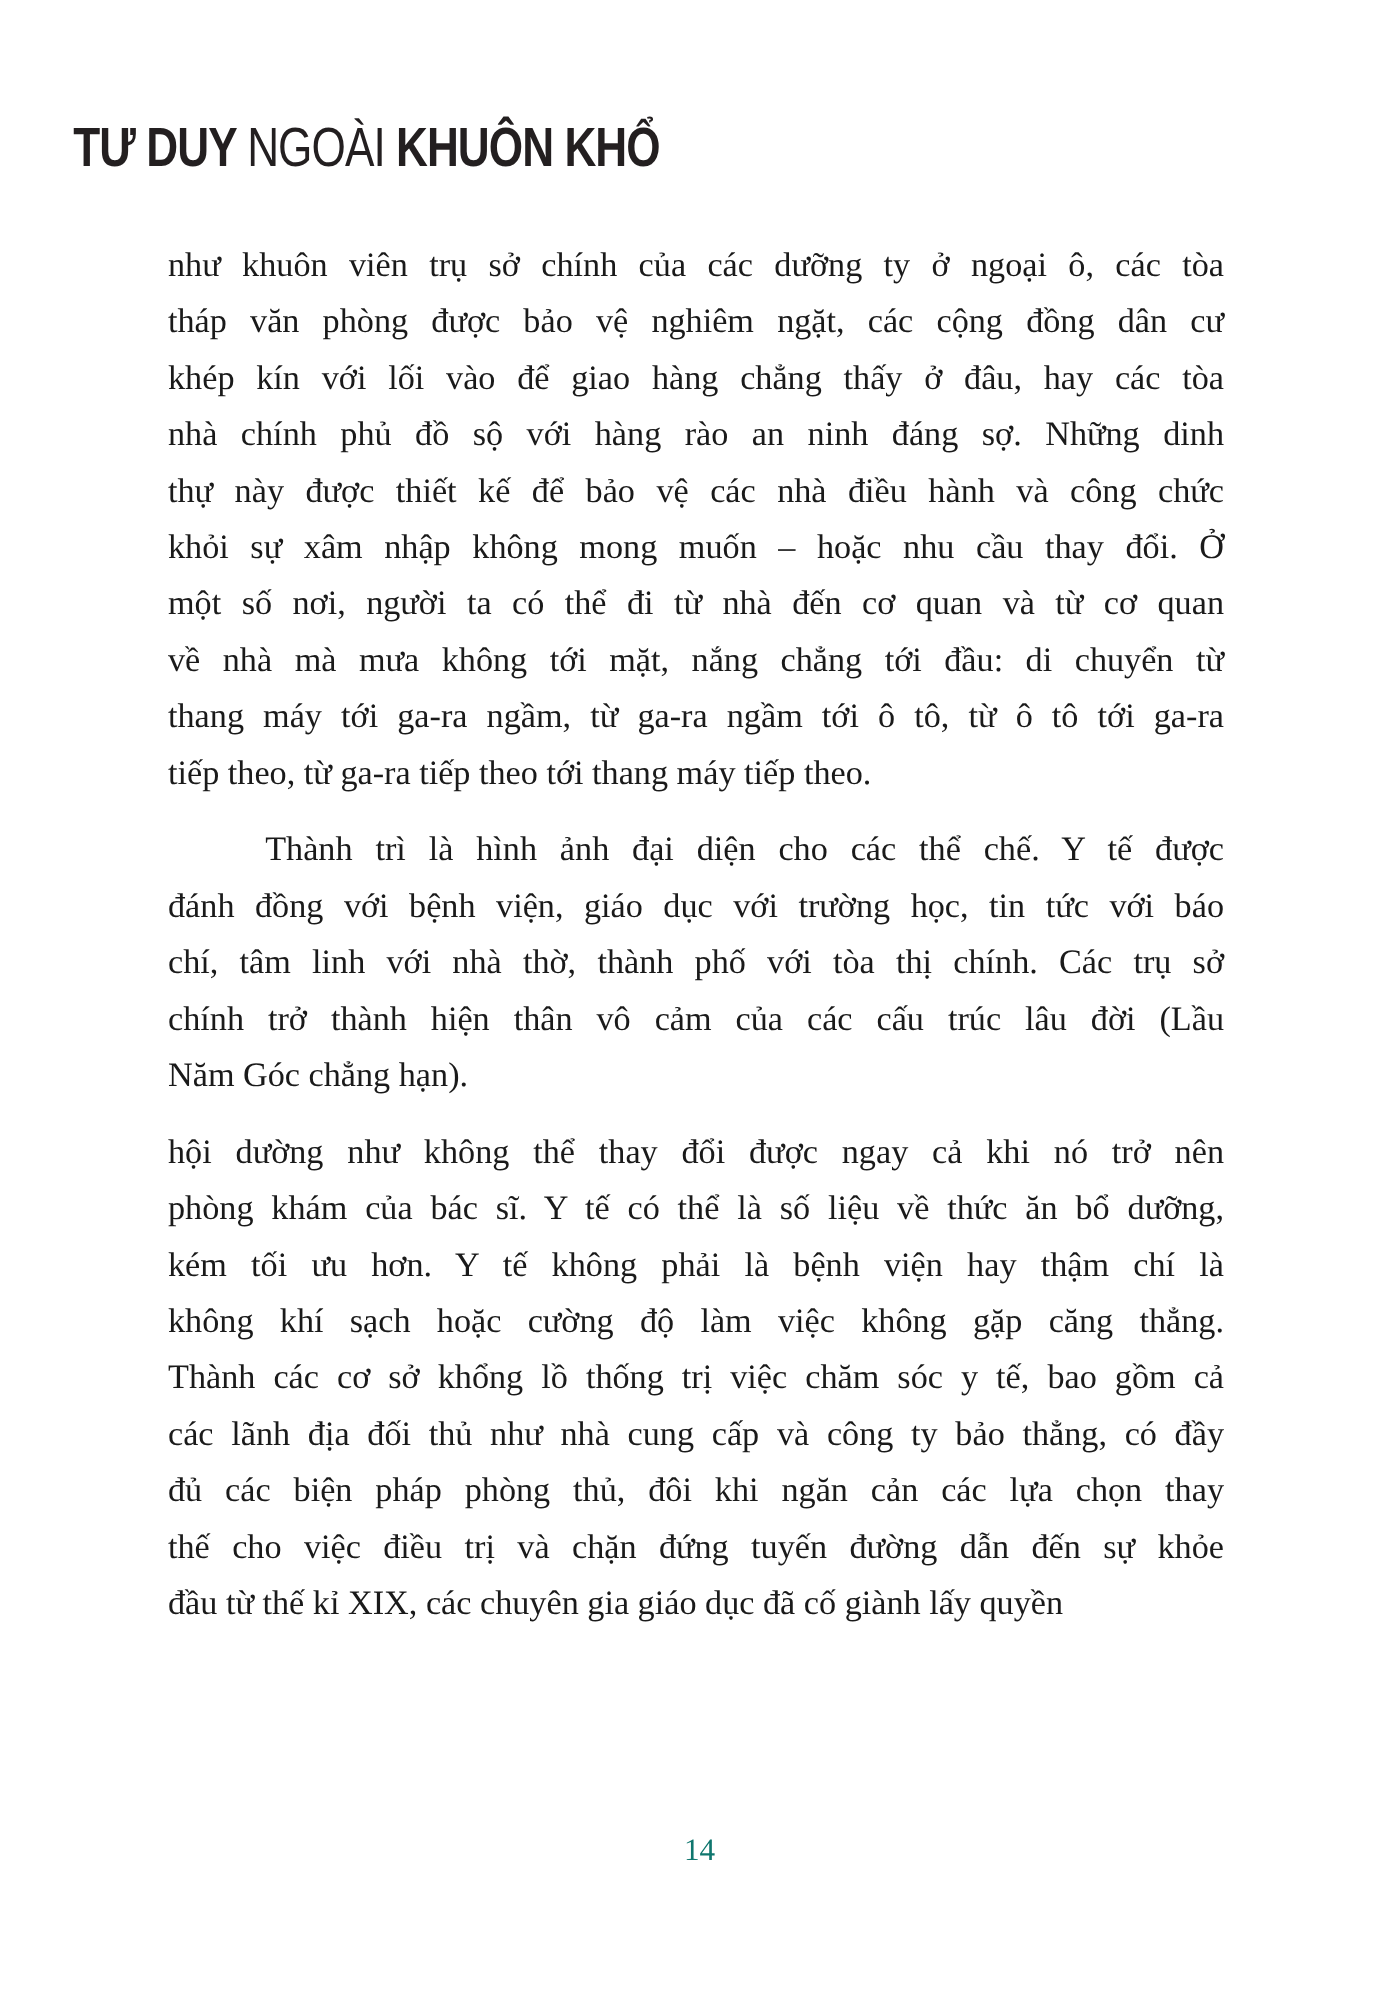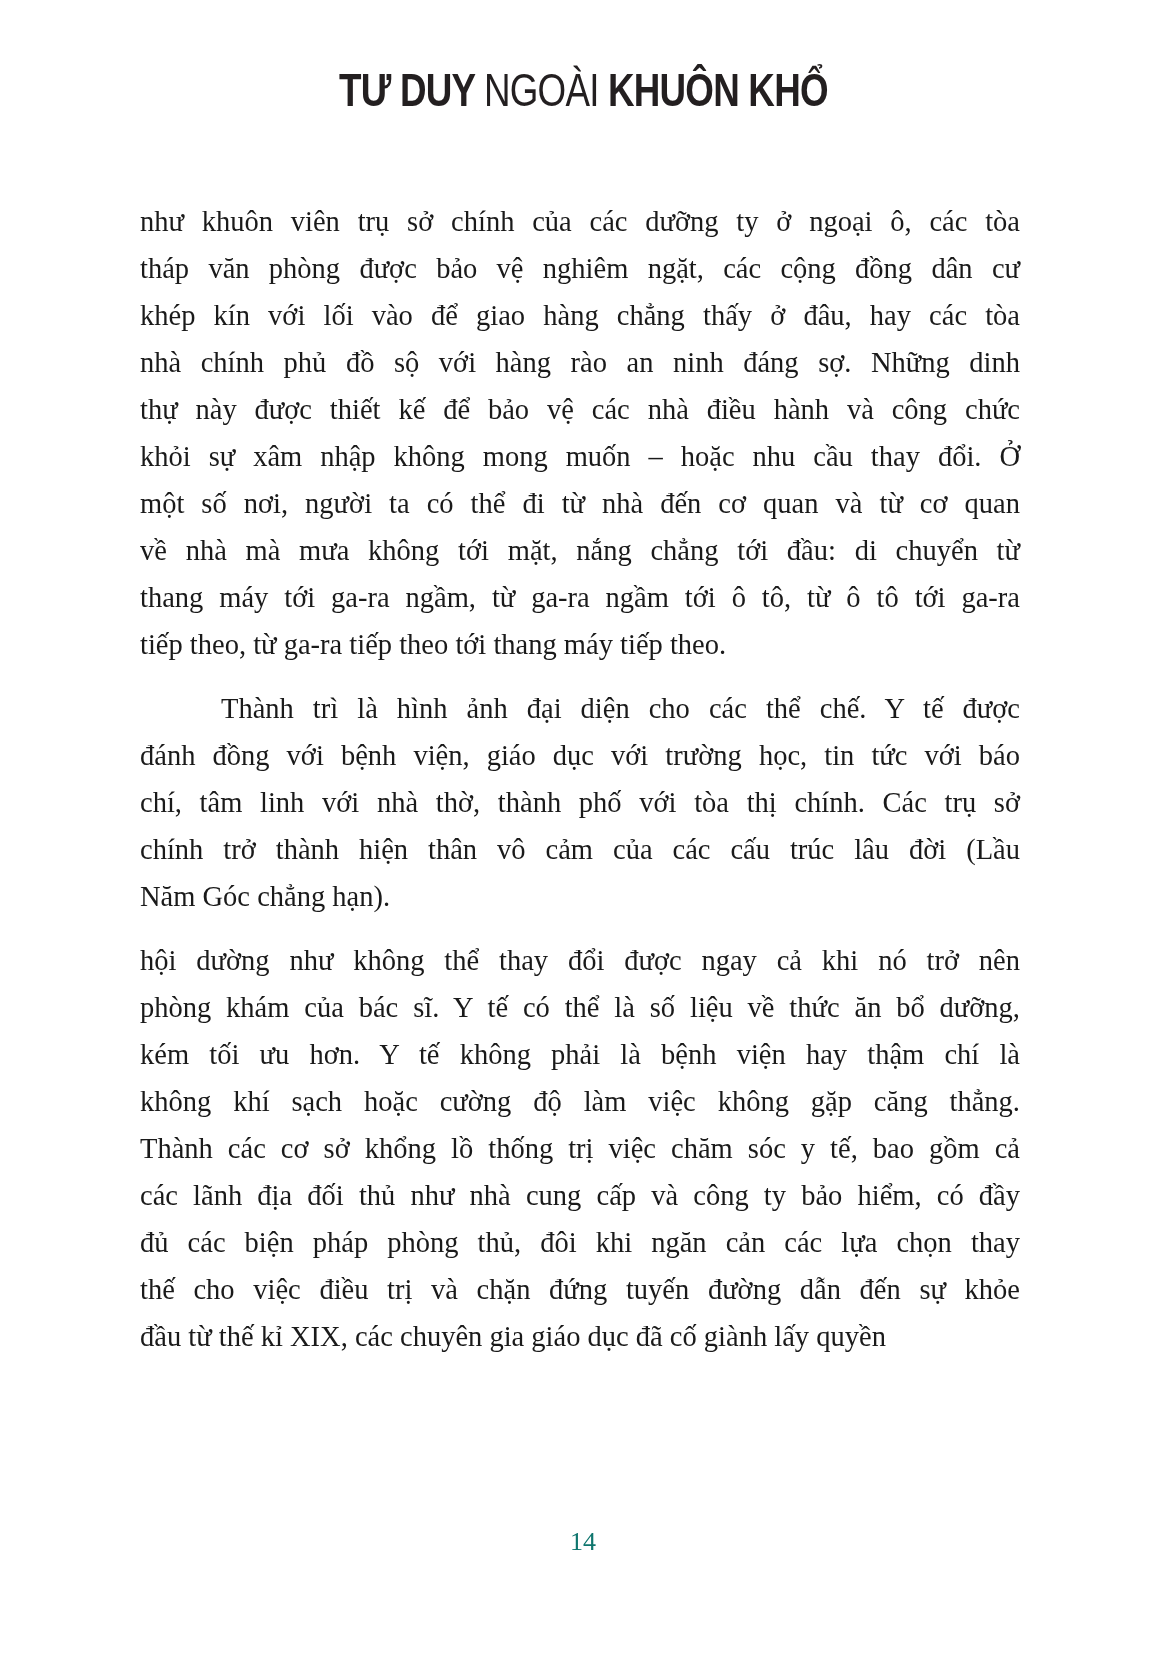--- a/index.html
+++ b/index.html
@@ -10,22 +10,21 @@
   .page {
     position: relative;
     width: 1166px;
     height: 1662px;
     background: #ffffff;
     overflow: hidden;
     font-family: "Liberation Serif", serif;
     color: #1a1a1a;
   }
   .running-header {
-    padding-top: 64px;
-    text-align: center;
+    padding-top: 96px;
   }
   .book-title {
     margin: 0;
     font-family: "Liberation Sans", sans-serif;
     font-size: 46px;
     line-height: 52px;
     letter-spacing: -1px;
     color: #231f20;
     display: inline-block;
     transform: scaleX(0.80);
@@ -97,21 +96,21 @@
         <div class="line">chí, tâm linh với nhà thờ, thành phố với tòa thị chính. Các trụ sở</div>
         <div class="line">chính trở thành hiện thân vô cảm của các cấu trúc lâu đời (Lầu</div>
         <div class="line last-line">Năm Góc chẳng hạn).</div>
       </div>
       <div class="paragraph">
         <div class="line">hội dường như không thể thay đổi được ngay cả khi nó trở nên</div>
         <div class="line">phòng khám của bác sĩ. Y tế có thể là số liệu về thức ăn bổ dưỡng,</div>
         <div class="line">kém tối ưu hơn. Y tế không phải là bệnh viện hay thậm chí là</div>
         <div class="line">không khí sạch hoặc cường độ làm việc không gặp căng thẳng.</div>
         <div class="line">Thành các cơ sở khổng lồ thống trị việc chăm sóc y tế, bao gồm cả</div>
-        <div class="line">các lãnh địa đối thủ như nhà cung cấp và công ty bảo hiểm, có đầy</div>
+        <div class="line">các lãnh địa đối thủ như nhà cung cấp và công ty bảo thẳng, có đầy</div>
         <div class="line">đủ các biện pháp phòng thủ, đôi khi ngăn cản các lựa chọn thay</div>
         <div class="line">thế cho việc điều trị và chặn đứng tuyến đường dẫn đến sự khỏe</div>
         <div class="line last-line">đầu từ thế kỉ XIX, các chuyên gia giáo dục đã cố giành lấy quyền</div>
       </div>
     </div>
 
   <div class="page-footer">
     <span class="page-number">14</span>
   </div>
 

